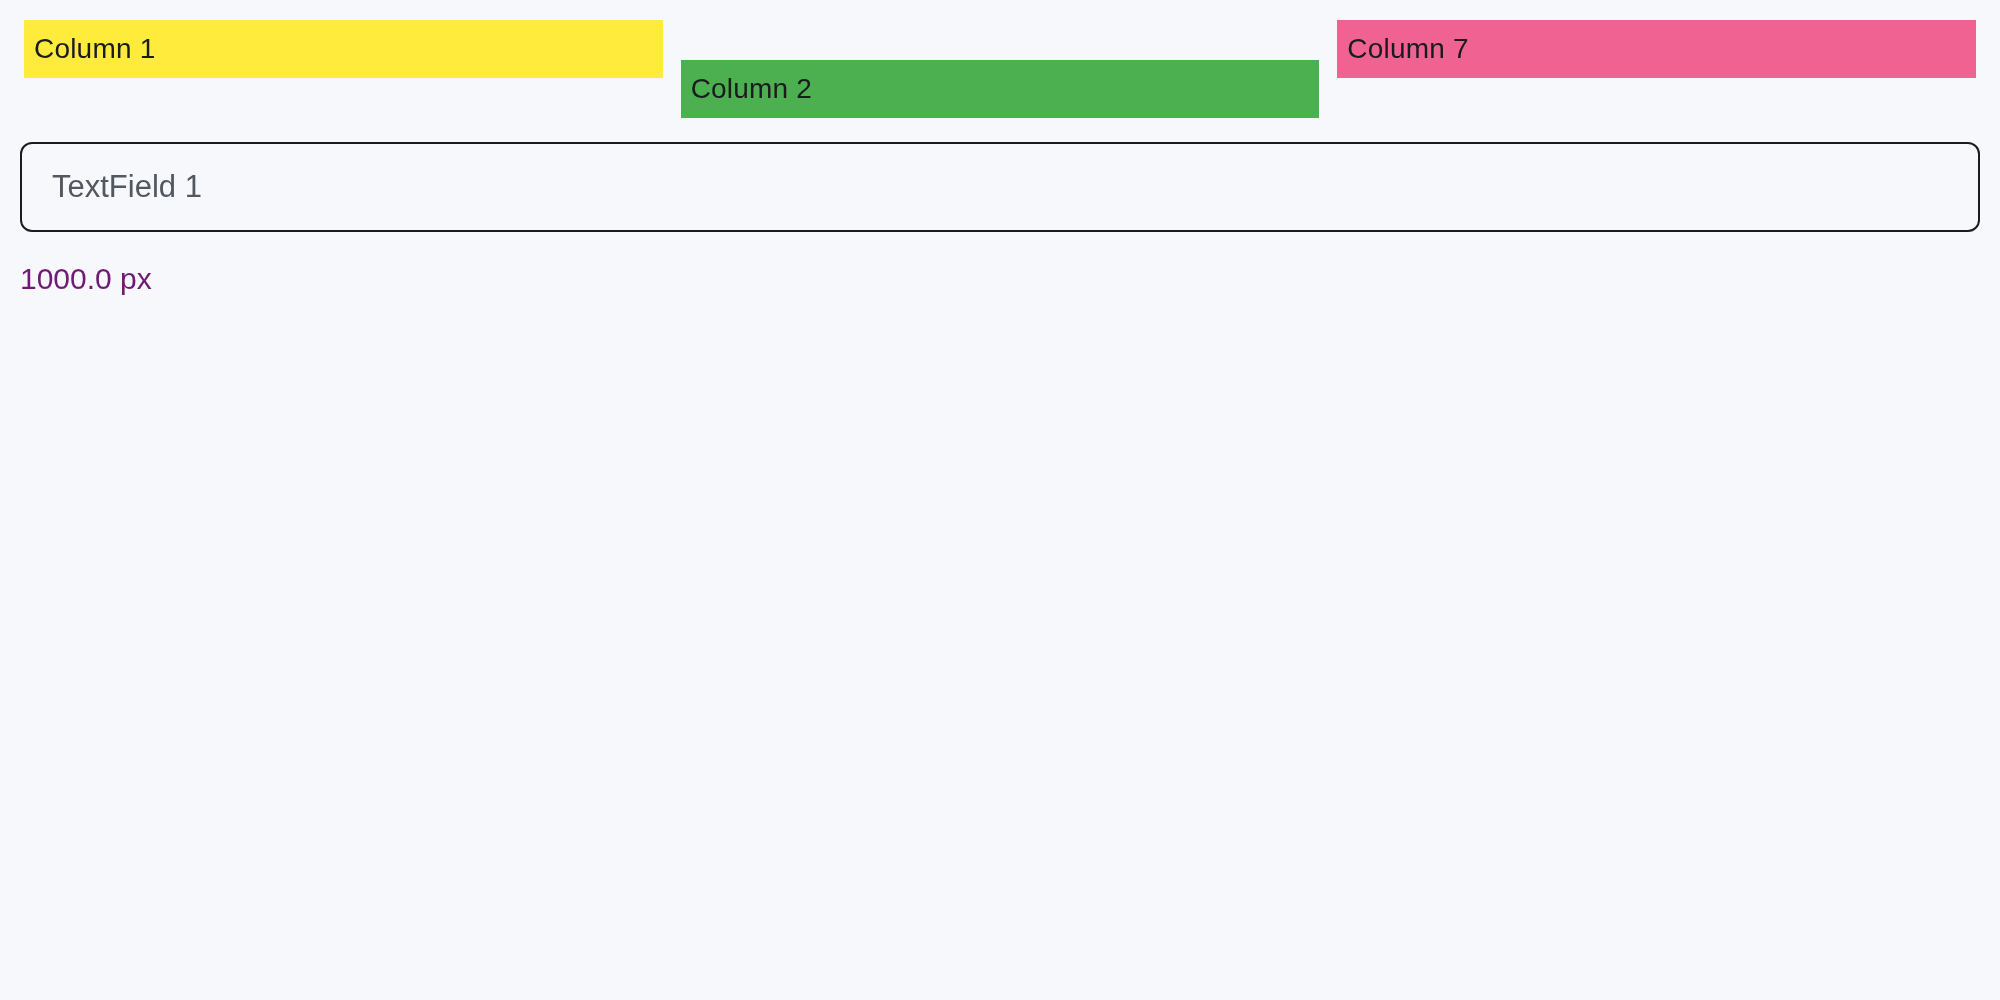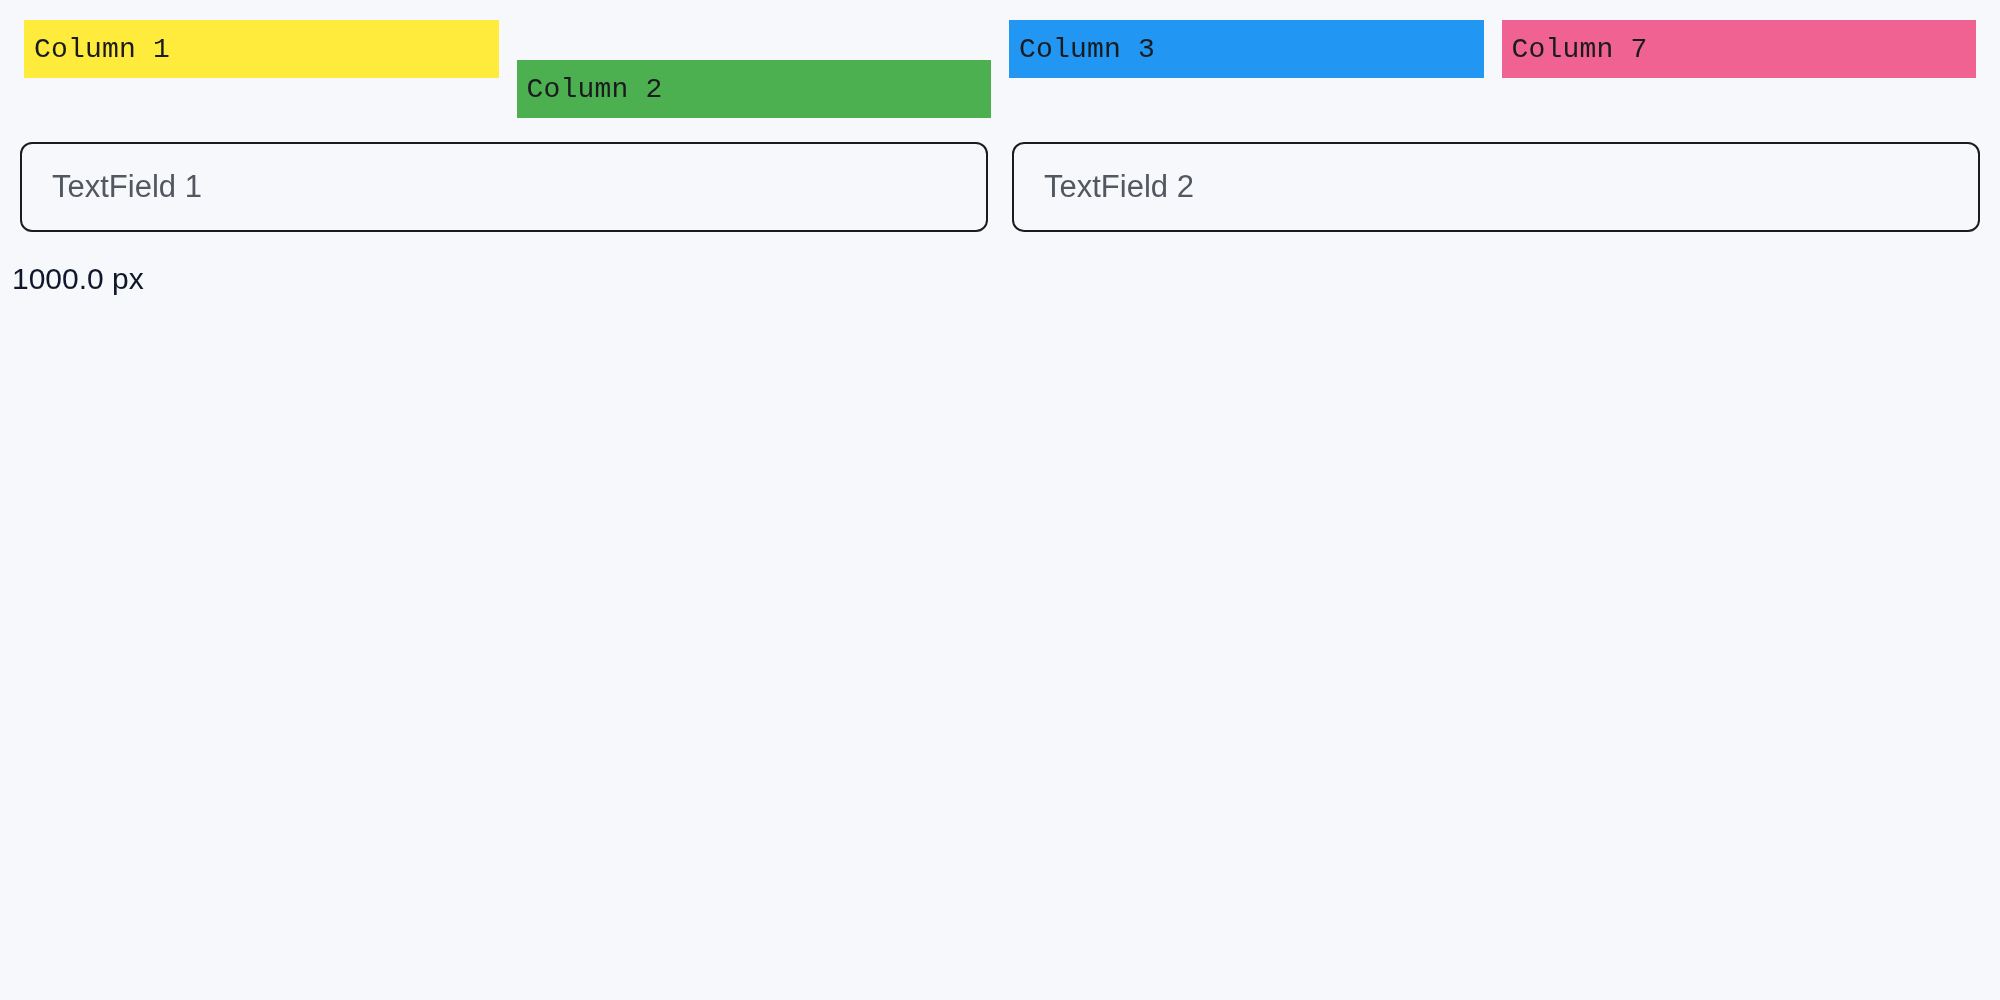--- a/index.html
+++ b/index.html
@@ -9,21 +9,20 @@
     font-family: "Liberation Sans", sans-serif;
     background: #F7F8FC;
     overflow: hidden;
   }
 
   
   .columns-row {
     display: flex;
     gap: 18px;
     padding: 20px 24px 0 24px;
-    font-family: Liberation Mono, monospace;
   }
   .column-header {
     flex: 1;
     height: 58px;
     display: flex;
     align-items: center;
     padding-left: 10px;
     font-size: 28px;
     color: #1A1B1E;
     letter-spacing: 0.2px;
@@ -47,33 +46,31 @@
     color: #1A1B1E;
     outline: none;
   }
   .text-field::placeholder {
     color: #53575F;
     opacity: 1;
   }
 
   
   .width-label {
-    margin: 30px 0 0 12px;
+    margin: 30px 0 0 20px;
     font-size: 30px;
-    color: #0f172a;
+    color: #701a75;
   }
 </style>
 </head>
 <body>
 
 <div class="columns-row">
   <div class="column-header" style="background-color: rgb(255, 235, 59);">Column 1</div>
   <div class="column-header" style="background-color: rgb(76, 175, 80); margin-top: 40px;">Column 2</div>
-  <div class="column-header" style="background-color: rgb(33, 150, 243);">Column 3</div>
   <div class="column-header" style="background-color: rgb(240, 98, 146);">Column 7</div>
 </div>
 
 <div class="fields-row">
   <input class="text-field" type="text" placeholder="TextField 1" style="">
-  <input class="text-field" type="text" placeholder="TextField 2" style="">
 </div>
 
 <div class="width-label">1000.0 px</div>
 
 </body></html>

